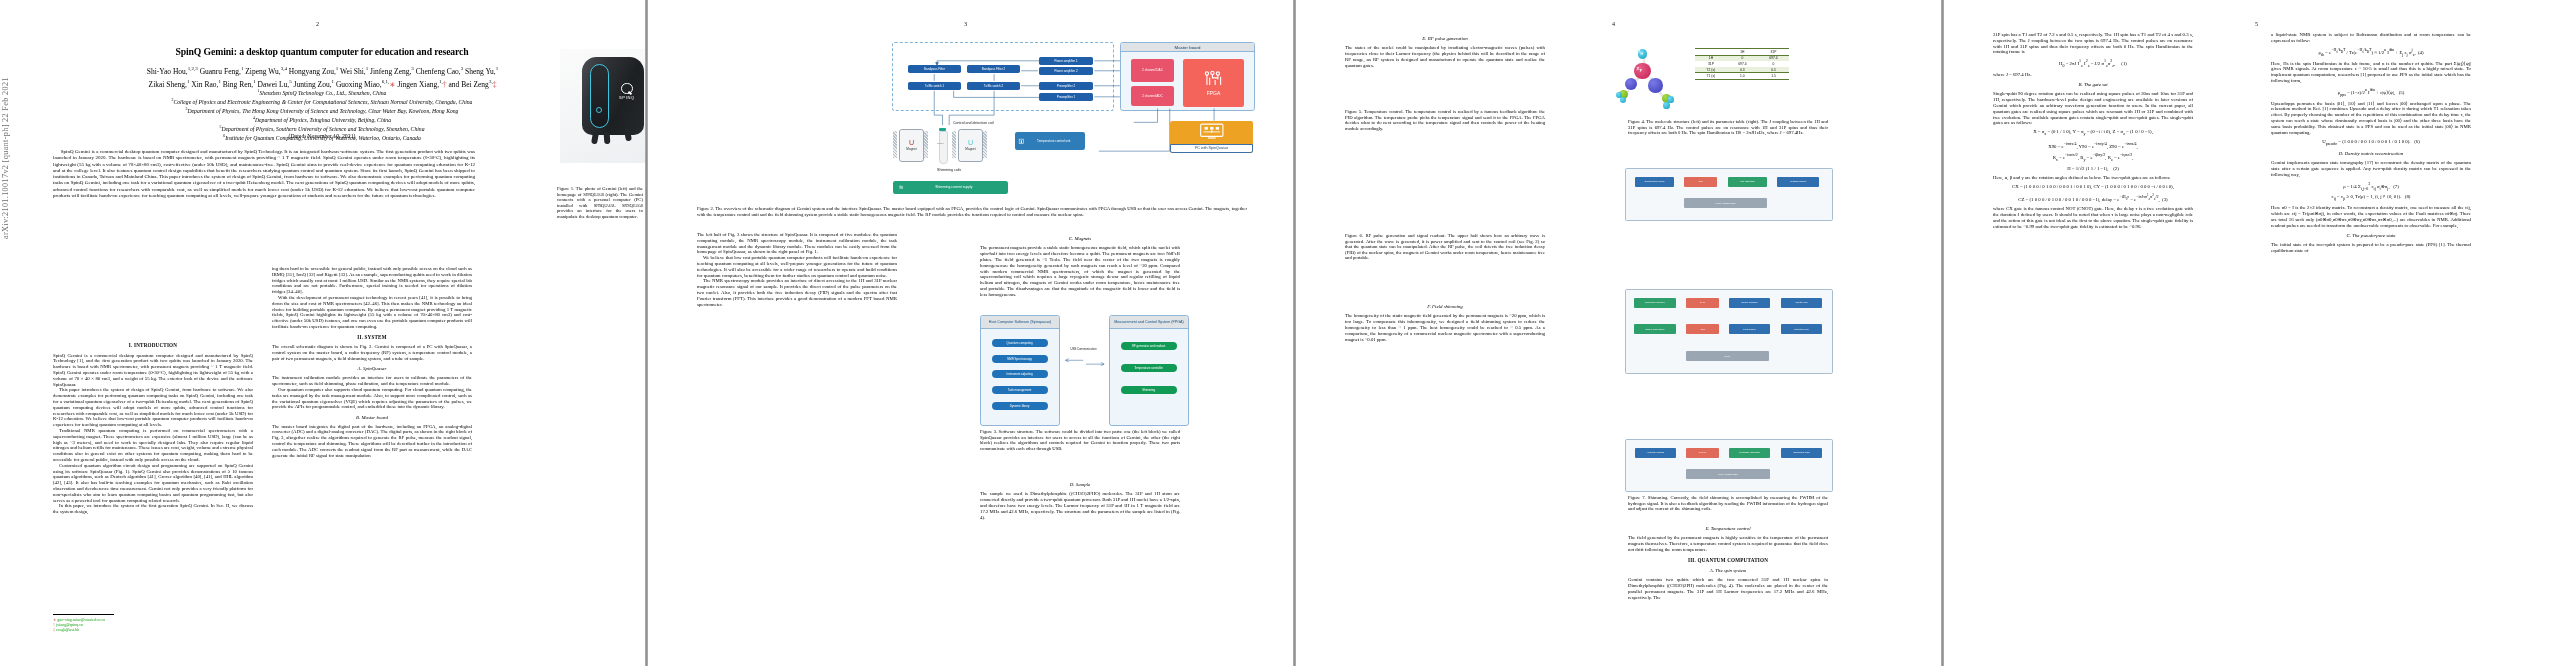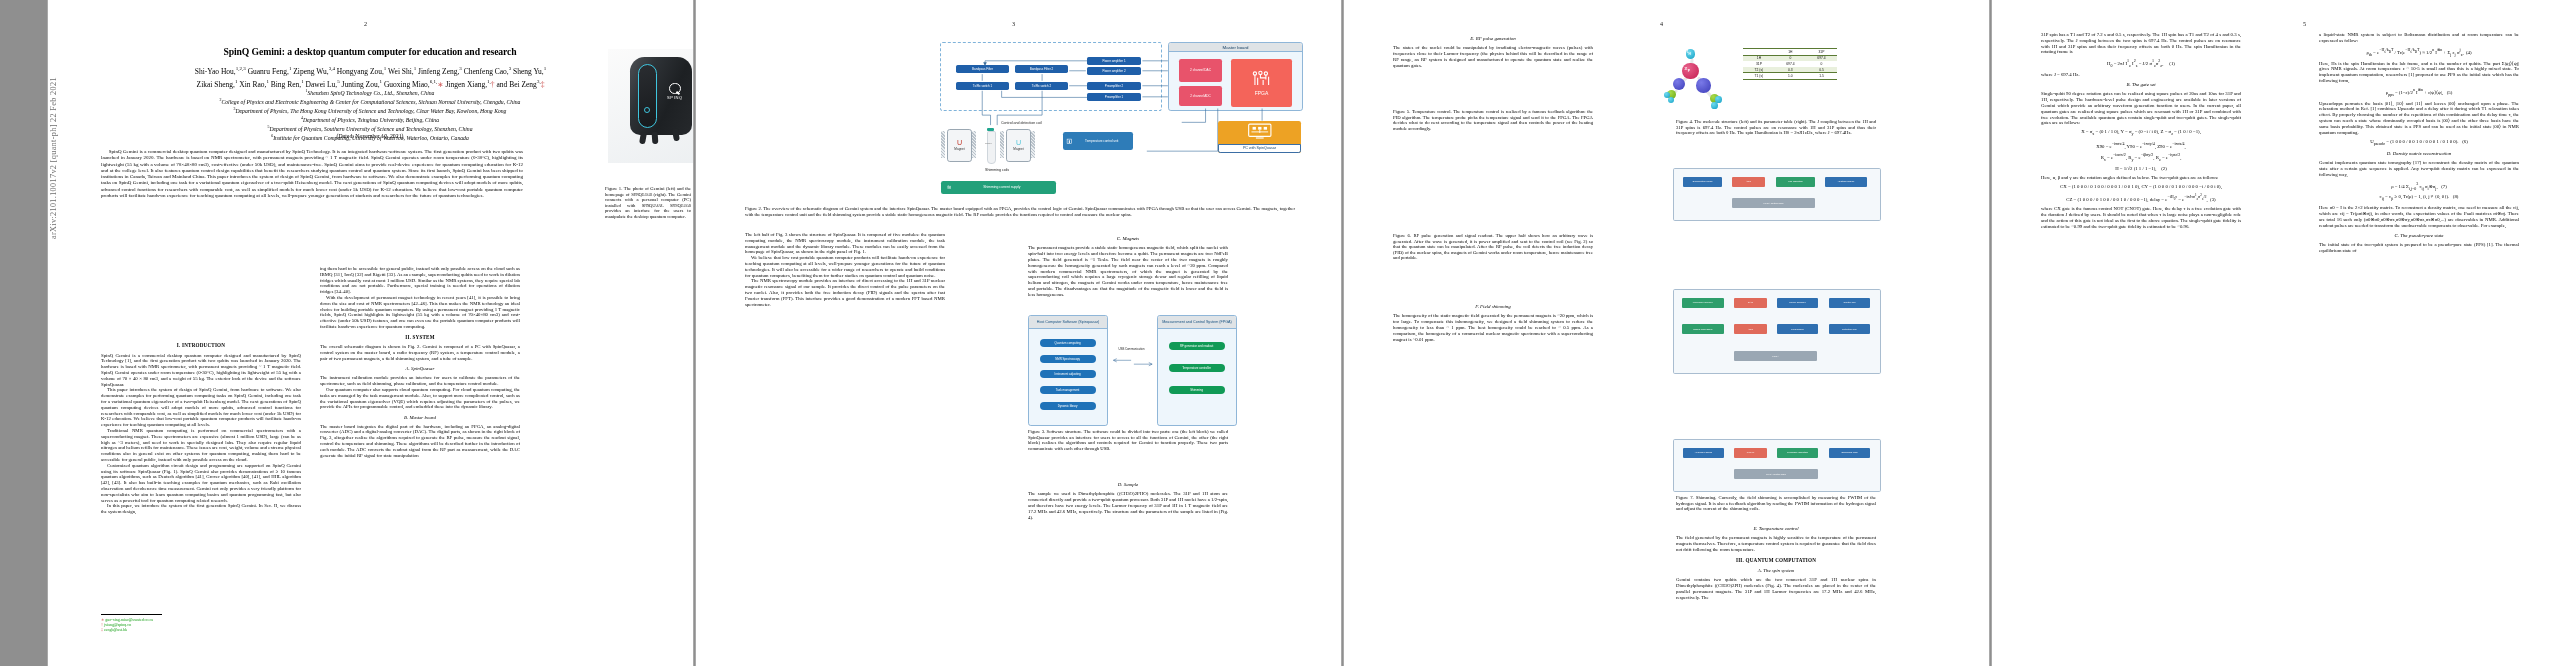--- a/index.html
+++ b/index.html
@@ -1,19 +1,19 @@
 <!DOCTYPE html>
 <html style="font-size:9px"><head>
 <meta charset="utf-8">
 <title>SpinQ Gemini paper</title>
 <style>
   html,body{margin:0;padding:0;background:#8a8a8a;}
   body{font-family:"Liberation Serif",serif;}
   .viewport{position:relative;width:2576px;height:667px;background:#8f8f8f;overflow:hidden;}
-  .page{position:absolute;top:0;background:#fff;height:667px;box-shadow:0 0 0 0.6px #bbb;overflow:hidden;margin-left:48px;}
+  .page{position:absolute;top:0;background:#fff;height:667px;box-shadow:0 0 0 0.6px #bbb;overflow:hidden;}
   #page1{left:0;width:645px;}
   #page2{left:648px;width:645px;}
   #page3{left:1296px;width:645px;}
   #page4{left:1944px;width:632px;}
 
   .pagenum{position:absolute;top:21px;font-size:6.1px;font-family:"Liberation Serif",serif;color:#111;}
 
   .arxiv-side{
     position:absolute;left:1.1px;top:239px;width:356px;
     transform:rotate(-90deg);transform-origin:0 0;

